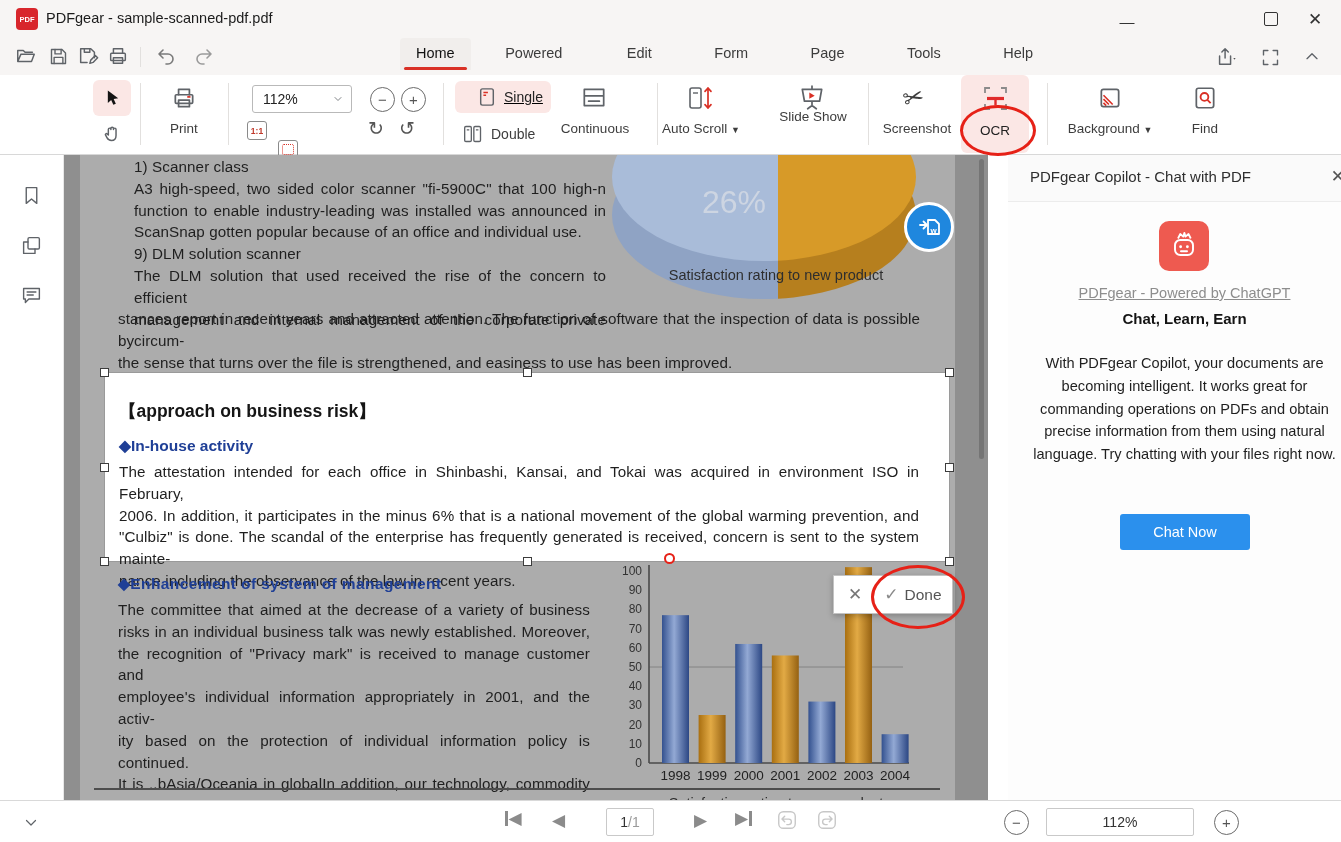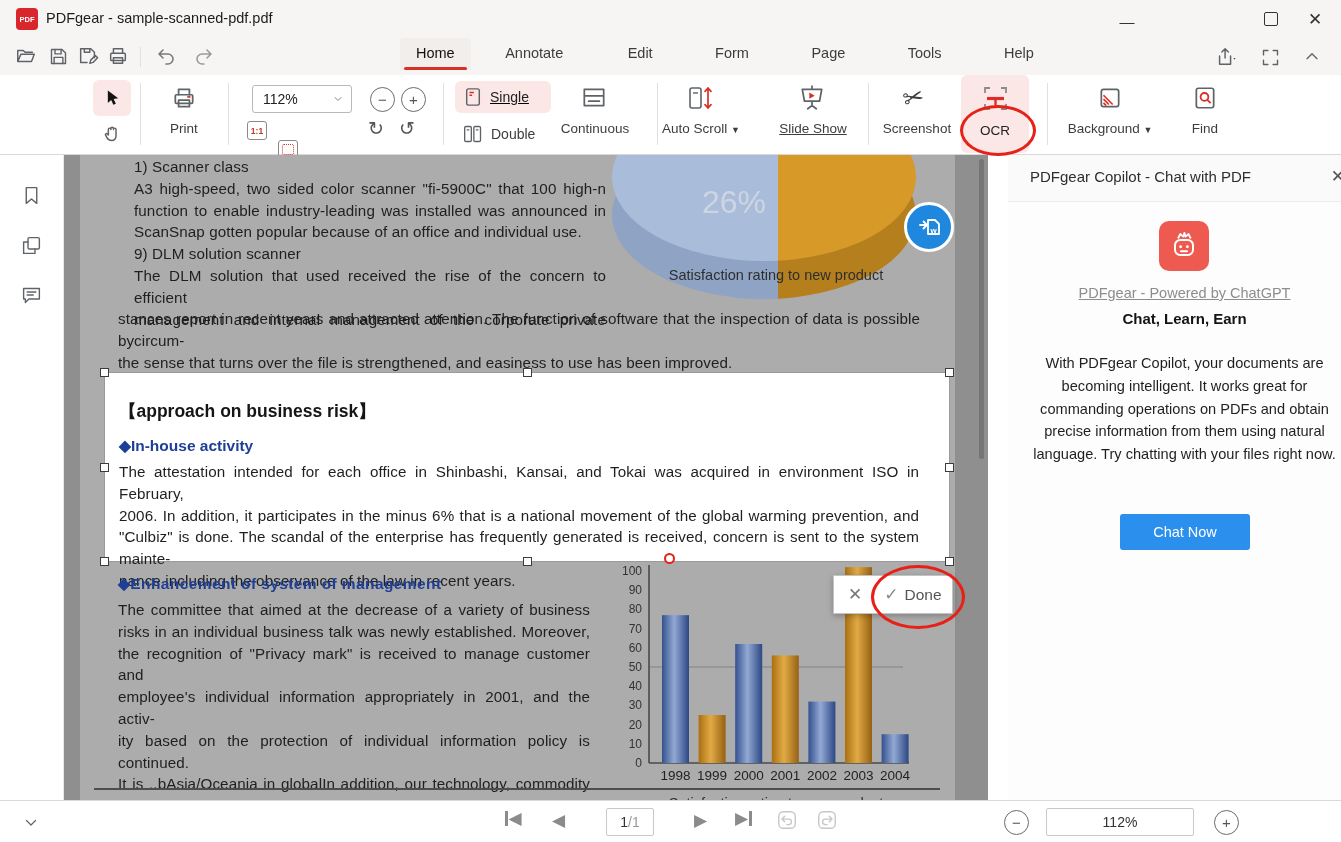--- a/index.html
+++ b/index.html
@@ -91,21 +91,21 @@
       </svg>
   </div>
   <div class="qicon abs" style="left:192px;top:6px;">
     <svg width="24" height="24" viewBox="0 0 24 24">
         <path class="icostroke" style="stroke:#9a9a9a" d="M19 10 h-9 a5 5 0 1 0 0 10 h2 M15 6 l4 4 -4 4"></path>
       </svg>
   </div>
 
   <div class="abs" style="left:400px;top:0;width:540px;height:37px;white-space:nowrap;">
     <span class="tab active">Home</span>
-    <span class="tab" style="margin-left:14px;">Annotate</span>
+    <span class="tab" style="margin-left:14px;">Powered</span>
     <span class="tab" style="margin-left:28px;">Edit</span>
     <span class="tab" style="margin-left:26px;">Form</span>
     <span class="tab" style="margin-left:26px;">Page</span>
     <span class="tab" style="margin-left:26px;">Tools</span>
     <span class="tab" style="margin-left:26px;">Help</span>
   </div>
 
   <div class="qicon abs" style="left:1214px;top:7px;">
     <svg width="24" height="22" viewBox="0 0 26 24">
         <path class="icostroke" d="M6 11 v9 h12 v-9 M12 3 v10 M12 3 l-3.5 3.5 M12 3 l3.5 3.5"></path>
@@ -165,21 +165,21 @@
       <span style="position:absolute;top:6px;bottom:6px;right:3px;border-right:2px dashed #d93025;"></span>
     </div>
   <div class="abs fitbox" style="left:340px;top:46px;">
       <span style="position:absolute;left:6px;right:6px;top:3px;border-top:2px dashed #d93025;"></span>
       <span style="position:absolute;left:6px;right:6px;bottom:3px;border-bottom:2px dashed #d93025;"></span>
     </div>
   <div class="abs" style="left:368px;top:42px;font-size:19px;color:#555;">↻</div>
   <div class="abs" style="left:399px;top:42px;font-size:19px;color:#555;">↺</div>
   <div class="abs vsep" style="left:443px;top:8px;height:62px;"></div>
 
-  <div class="abs pink" style="left:455px;top:6px;width:96px;height:32px;display:flex;align-items:center;gap:8px;padding-left:9px;box-sizing:border-box;text-decoration:underline;">
+  <div class="abs pink" style="left:455px;top:6px;width:96px;height:32px;display:flex;align-items:center;gap:8px;padding-left:23px;box-sizing:border-box;text-decoration:underline;">
     <svg width="18" height="20" viewBox="0 0 20 22">
         <rect class="icostroke" x="3" y="2" width="14" height="18" rx="2"></rect>
         <path d="M6 6 h5 M6 9 h3" stroke="#d93025" stroke-width="1.6"></path>
       </svg>
     <span style="font-size:14px;color:#222;">Single</span>
   </div>
   <div class="abs" style="left:455px;top:44px;width:96px;height:30px;display:flex;align-items:center;gap:8px;padding-left:8px;box-sizing:border-box;">
     <svg width="20" height="20" viewBox="0 0 24 22">
         <rect class="icostroke" x="2" y="2" width="8" height="18" rx="1.5"></rect>
         <rect class="icostroke" x="13" y="2" width="8" height="18" rx="1.5"></rect>
@@ -204,21 +204,21 @@
       </svg>
   </div>
   <div class="abs tlabel" style="left:658px;top:46px;width:86px;"><span>Auto Scroll</span> <span style="font-size:9px;">▼</span></div>
 
   <div class="abs" style="left:798px;top:9px;">
     <svg width="28" height="28" viewBox="0 0 26 26">
         <path class="icostroke" d="M13 2 v3 M4 5 h18 l-2 11 H6 z M13 16 v4 M9 23 l4-3 4 3"></path>
         <path d="M10.5 8 l5 2.8 -5 2.8 z" fill="#d93025"></path>
       </svg>
   </div>
-  <div class="abs tlabel" style="left:772px;top:46px;width:82px;text-decoration:underline;">Slide Show</div>
+  <div class="abs tlabel" style="left:772px;top:34px;width:82px;">Slide Show</div>
   <div class="abs vsep" style="left:868px;top:8px;height:62px;"></div>
 
   <div class="abs" style="left:903px;top:8px;font-size:25px;color:#3d3d3d;transform:rotate(-15deg);">✂</div>
   <div class="abs tlabel" style="left:876px;top:46px;width:82px;">Screenshot</div>
 
   <div class="abs pink" style="left:961px;top:0px;width:68px;height:78px;">
     <div class="abs" style="left:21px;top:10px;">
       <svg width="27" height="27" viewBox="0 0 27 27">
           <path d="M3 8 V3 h5 M19 3 h5 v5 M24 19 v5 h-5 M8 24 H3 v-5" stroke="#8a8a8a" stroke-width="1.8" fill="none"></path>
           <path d="M5 13.5 h17" stroke="#e02b2b" stroke-width="3.2"></path>

